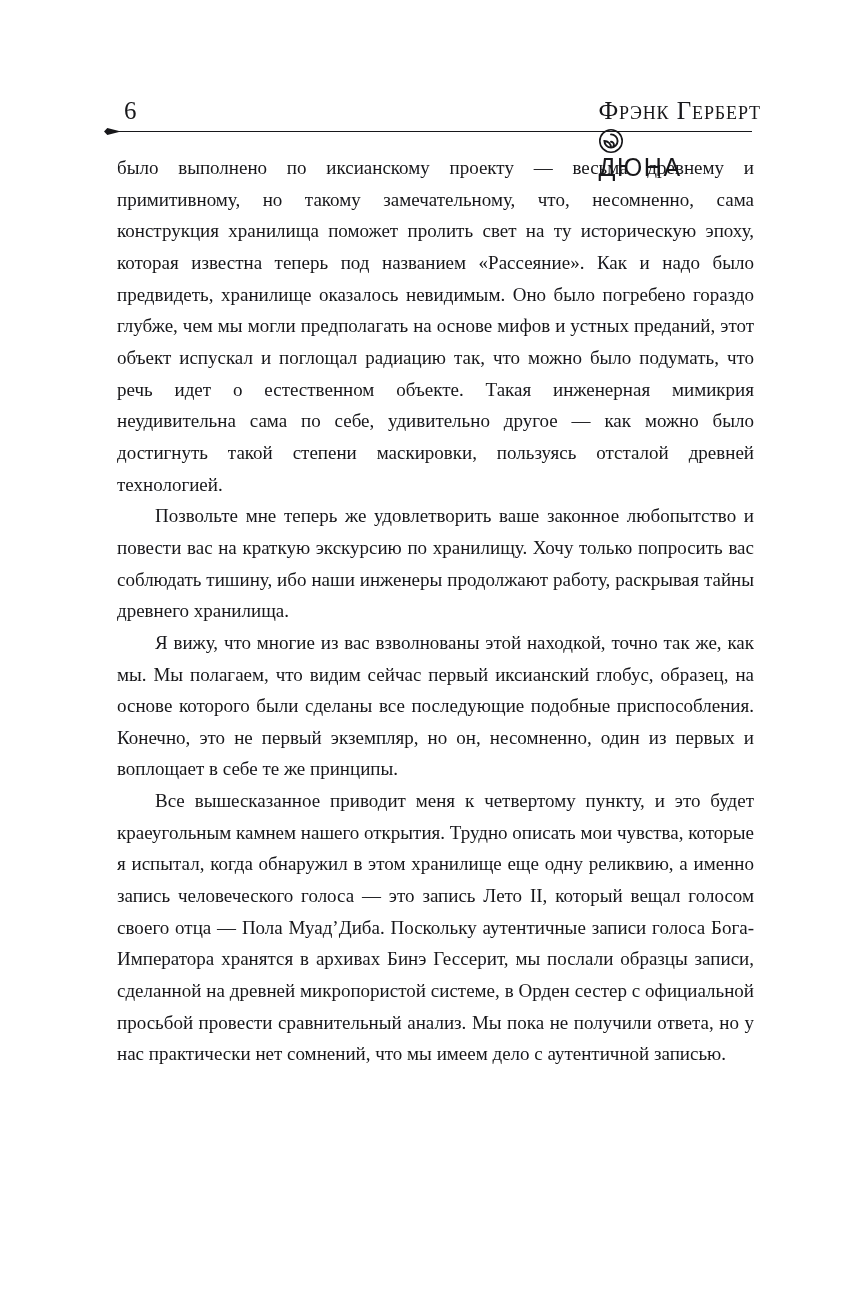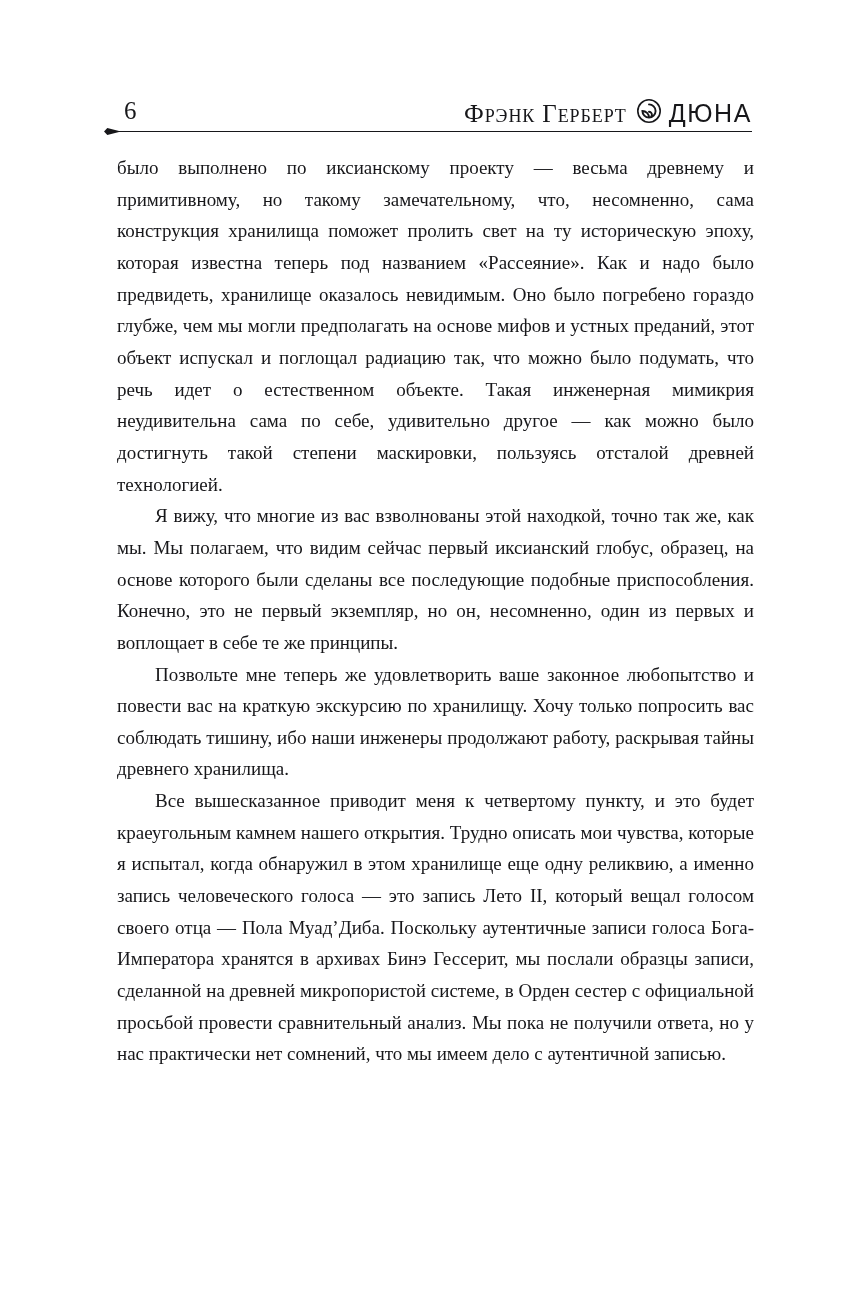--- a/index.html
+++ b/index.html
@@ -43,20 +43,21 @@
   }
   .head-right {
     position: absolute;
     right: 0;
     top: 0;
     height: 30px;
     display: flex;
     align-items: baseline;
     gap: 0px;
     white-space: nowrap;
+    flex-direction: column;
   }
   .author {
     font-family: "Liberation Serif", "DejaVu Serif", serif;
     font-variant: small-caps;
     font-size: 25px;
     line-height: 30px;
     letter-spacing: 0.9px;
     color: #17171a;
   }
   .ornament {
@@ -146,18 +147,18 @@
     </div>
   </div>
 
   <div class="head-rule">
     <span class="lozenge"></span>
     <span class="line"></span>
   </div>
 
   <div class="body-text">
     <p>было выполнено по иксианскому проекту — весьма древнему и примитивному, но такому замечательному, что, несомненно, сама конструкция хранилища поможет пролить свет на ту историческую эпоху, которая известна теперь под названием «Рассеяние». Как и надо было предвидеть, хранилище оказалось невидимым. Оно было погребено гораздо глубже, чем мы могли предполагать на основе мифов и устных преданий, этот объект испускал и поглощал радиацию так, что можно было подумать, что речь идет о естественном объекте. Такая инженерная мимикрия неудивительна сама по себе, удивительно другое — как можно было достигнуть такой степени маскировки, пользуясь отсталой древней технологией.</p>
+    <p class="indent">Позвольте мне теперь же удовлетворить ваше законное любопытство и повести вас на краткую экскурсию по хранилищу. Хочу только попросить вас соблюдать тишину, ибо наши инженеры продолжают работу, раскрывая тайны древнего хранилища.</p>
     <p class="indent">Я вижу, что многие из вас взволнованы этой находкой, точно так же, как мы. Мы полагаем, что видим сейчас первый иксианский глобус, образец, на основе которого были сделаны все последующие подобные приспособления. Конечно, это не первый экземпляр, но он, несомненно, один из первых и воплощает в себе те же принципы.</p>
-    <p class="indent">Позвольте мне теперь же удовлетворить ваше законное любопытство и повести вас на краткую экскурсию по хранилищу. Хочу только попросить вас соблюдать тишину, ибо наши инженеры продолжают работу, раскрывая тайны древнего хранилища.</p>
     <p class="indent">Все вышесказанное приводит меня к четвертому пункту, и это будет краеугольным камнем нашего открытия. Трудно описать мои чувства, которые я испытал, когда обнаружил в этом хранилище еще одну реликвию, а именно запись человеческого голоса — это запись Лето II, который вещал голосом своего отца — Пола Муад’Диба. Поскольку аутентичные записи голоса Бога-Императора хранятся в архивах Бинэ Гессерит, мы послали образцы записи, сделанной на древней микропористой системе, в Орден сестер с официальной просьбой провести сравнительный анализ. Мы пока не получили ответа, но у нас практически нет сомнений, что мы имеем дело с аутентичной записью.</p>
   </div>
 
 </div>
 
 </body></html>

